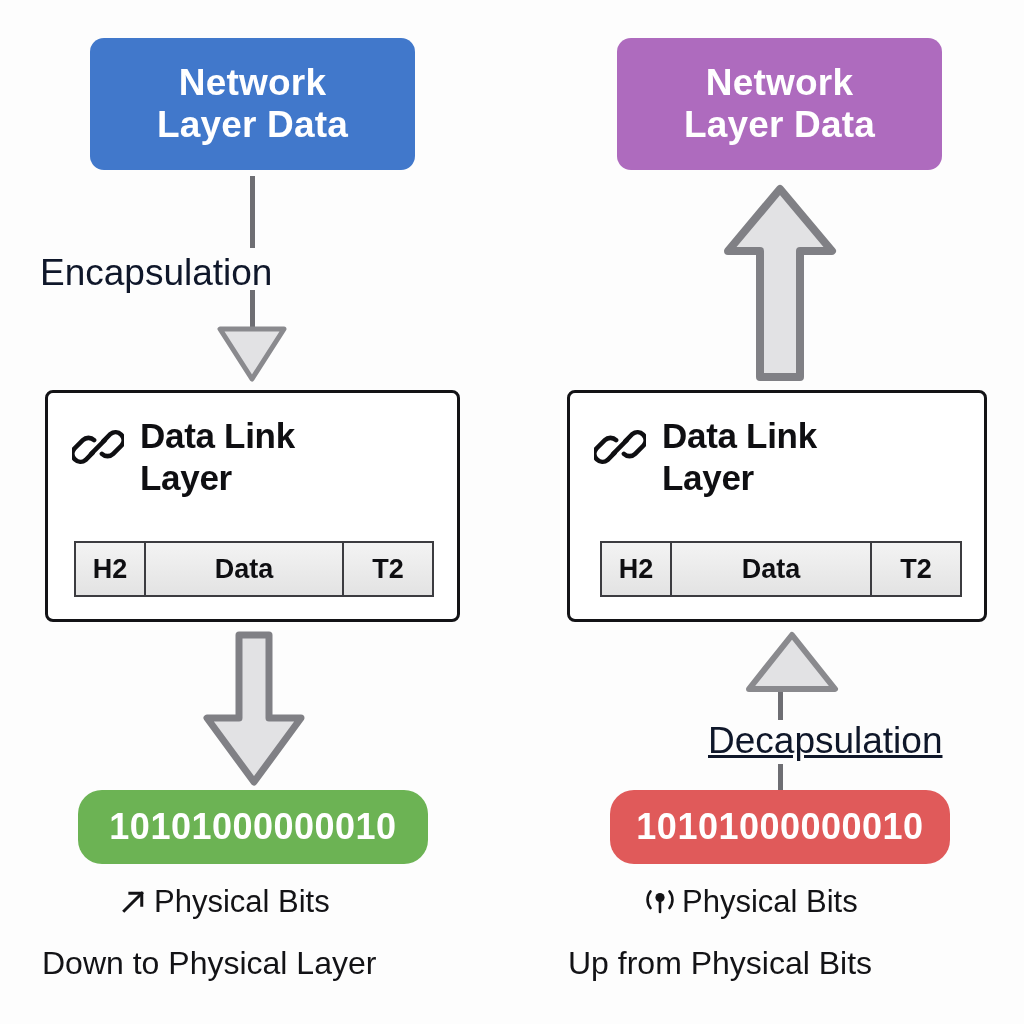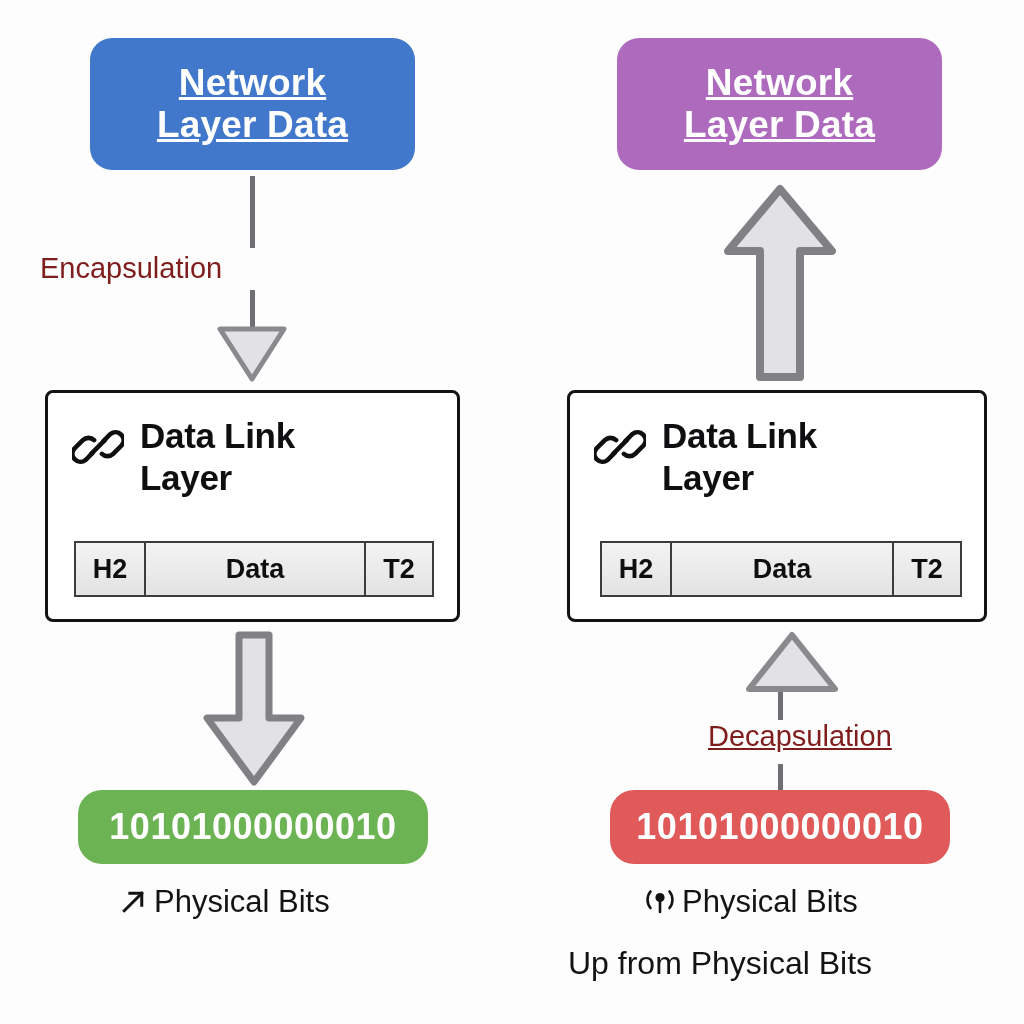--- a/index.html
+++ b/index.html
@@ -28,52 +28,51 @@
   #col-left  { left: 0; }
   #col-right { left: 512px; }
 
   
   .net-box {
     position: absolute;
     top: 38px;
     left: 90px;
     width: 325px;
     height: 132px;
-    border-radius: 22px;
+    border-radius: 14px;
     display: flex;
     flex-direction: column;
     align-items: center;
     justify-content: center;
     color: #ffffff;
     font-size: 37px;
     font-weight: bold;
     line-height: 1.14;
     text-align: center;
     letter-spacing: 0.2px;
     box-sizing: border-box;
-    text-decoration: underline;
   }
   .net-box.blue   { background: #4178cb; }
   .net-box.purple { background: #ae6bbe; left: 105px; width: 325px; }
   .net-box span { display: block; }
 
   
   .thin-line {
     position: absolute;
     width: 5px;
     background: #6e6e73;
     left: 250px;
   }
   .tri-svg { position: absolute; }
 
   
   .flow-label {
     position: absolute;
-    font-size: 29px;
-    color: #7f1d1d;
+    font-size: 37px;
+    color: #0f172a;
     white-space: nowrap;
   }
 
   
   .dll-card {
     position: absolute;
     left: 45px;
     top: 390px;
     width: 415px;
     height: 232px;
@@ -118,21 +117,21 @@
     align-items: center;
     justify-content: center;
     font-size: 27px;
     font-weight: bold;
     color: #0f0f12;
     background: linear-gradient(180deg, #f3f3f3 0%, #e3e3e3 100%);
     box-sizing: border-box;
   }
   .frame-cell.h  { width: 70px; border-right: 2px solid #3c3c40; }
   .frame-cell.d  { flex: 1 1 auto; border-right: 2px solid #3c3c40; }
-  .frame-cell.t  { width: 66px; }
+  .frame-cell.t  { width: 88px; }
 
   
   .big-arrow { position: absolute; }
 
   
   .bits-pill {
     position: absolute;
     height: 74px;
     border-radius: 24px;
     display: flex;
@@ -222,20 +221,21 @@
         <svg width="30" height="30" viewBox="0 0 24 24">
           <g stroke="#131316" stroke-width="2.4" fill="none" stroke-linecap="square">
             <path d="M5 19 L19 5"></path>
             <path d="M9.5 5 L19 5 L19 14.5"></path>
           </g>
         </svg>
       </span>
       <span>Physical Bits</span>
     </div>
 
+    <div class="bottom-caption" style="left:42px;">Down to Physical Layer</div>
   </div>
 
   <div class="column" id="col-right">
 
     <div class="net-box purple">
       <span>Network</span>
       <span>Layer Data</span>
     </div>
 
     <svg class="big-arrow" style="left:210px;top:183px;" width="116" height="200" viewBox="0 0 116 200">

